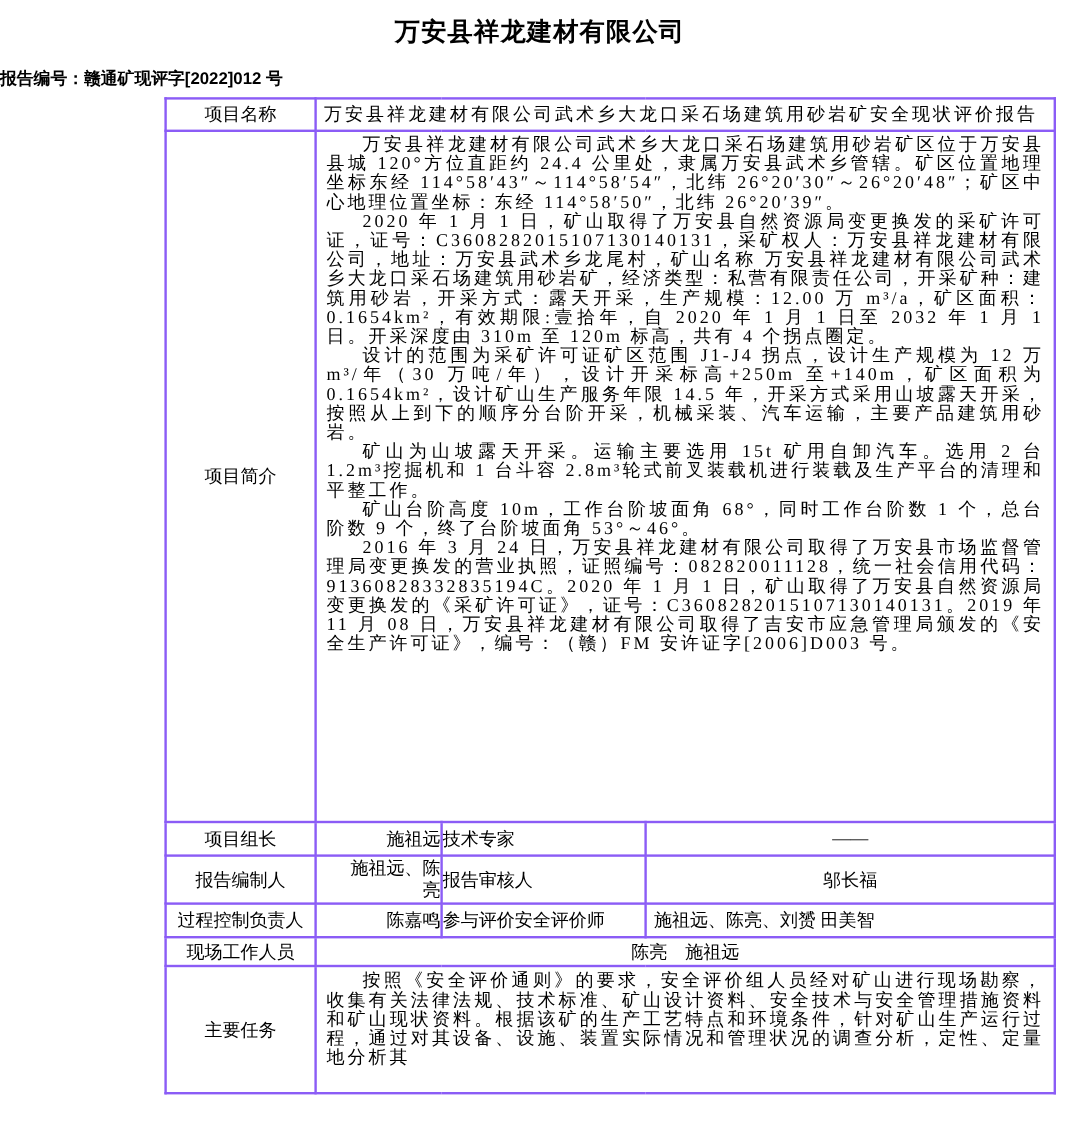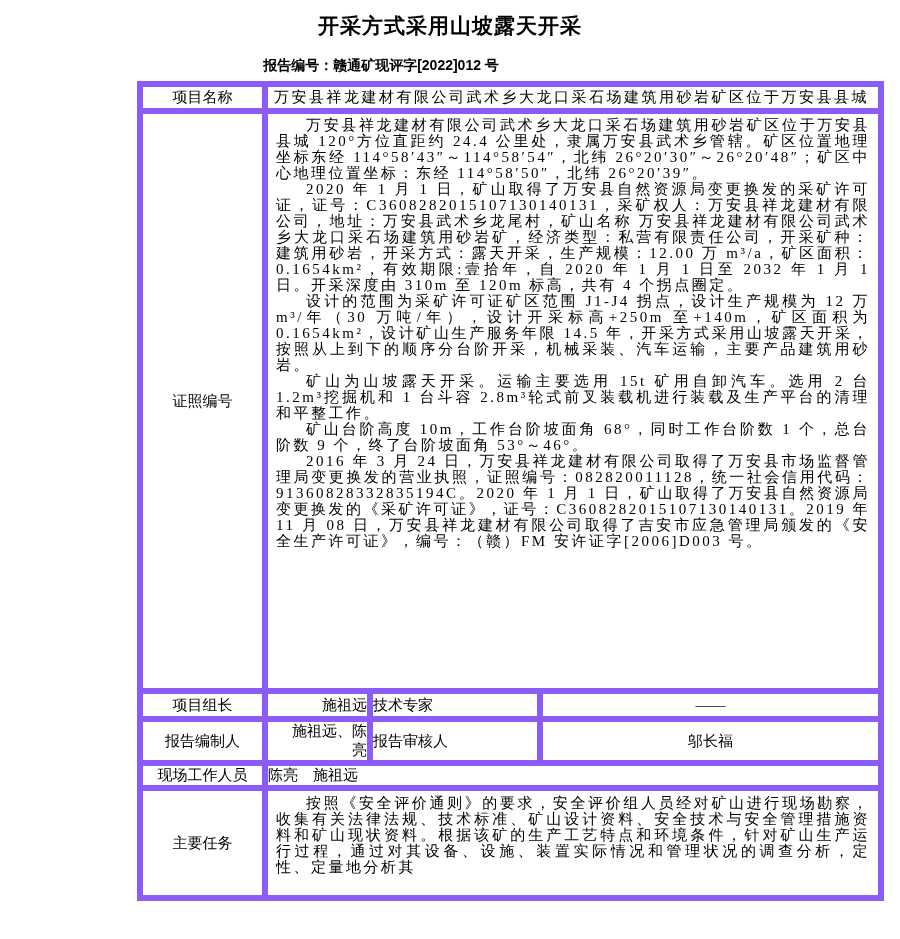--- a/index.html
+++ b/index.html
@@ -14,38 +14,38 @@
   .title {
     margin: 12px 0 0 0;
     text-align: center;
     font-size: 21px; font-weight: 700;
     font-family: "Liberation Sans", "DejaVu Sans", sans-serif;
     letter-spacing: 1px;
   }
   .report-no {
     width: 762px;
     margin: 17px 12px 6px 0;
-    text-align: center;
+    text-align: left;
     font-size: 14px; font-weight: 700;
     font-family: "Liberation Sans", "DejaVu Sans", sans-serif;
   }
 
   table.doc {
     border-collapse: collapse;
     table-layout: fixed;
     width: 741px;
     margin-left: 137px;
   }
   col.c1 { width: 125px; }
   col.c2 { width: 105px; }
   col.c3 { width: 170px; }
   col.c4 { width: 341px; }
 
   td {
-    border: 6px solid #8b5cf6;
+    border: 2px solid #8b5cf6;
     padding: 0;
     font-size: 15px;
     vertical-align: middle;
   }
   td.lbl { text-align: center; }
 
   td.name-val {
     padding-left: 6px;
     letter-spacing: 2.5px;
     white-space: nowrap;
@@ -64,50 +64,50 @@
     font-size: 15px;
   }
 
   tr.small td { height: 28px; }
   td.v2 { text-align: right; padding-left: 20px; }
   td.sublbl { text-align: left; }
   td.v4c { text-align: center; }
   td.v4l { text-align: left; padding-left: 6px; }
 
   tr.field td { height: 24px; }
-  td.span-center { }
+  td.span-center { text-align: center; }
 
   td.tasks { padding: 2px 8px; vertical-align: top; height: 106px; }
   .tasks-box { height: 100px; overflow: hidden; padding-top: 2px; }
 </style>
 </head>
 <body>
 
 <div class="page">
 
-  <h1 class="title">开采方式采用山坡露天开采</h1>
+  <h1 class="title">万安县祥龙建材有限公司</h1>
 
   <div class="report-no">报告编号：赣通矿现评字[2022]012 号</div>
 
   <table class="doc">
     <colgroup>
         <col class="c1">
         <col class="c2">
         <col class="c3">
         <col class="c4">
       </colgroup>
 
     <tbody>
         <tr>
       <td class="lbl">项目名称</td>
-      <td class="name-val" colspan="3">万安县祥龙建材有限公司武术乡大龙口采石场建筑用砂岩矿区位于万安县县城</td>
+      <td class="name-val" colspan="3">万安县祥龙建材有限公司武术乡大龙口采石场建筑用砂岩矿安全现状评价报告</td>
     </tr>
 
     <tr>
-      <td class="lbl">证照编号</td>
+      <td class="lbl">项目简介</td>
       <td class="intro" colspan="3">
         <div class="intro-box">
           <p>万安县祥龙建材有限公司武术乡大龙口采石场建筑用砂岩矿区位于万安县县城 120°方位直距约 24.4 公里处，隶属万安县武术乡管辖。矿区位置地理坐标东经 114°58′43″～114°58′54″，北纬 26°20′30″～26°20′48″；矿区中心地理位置坐标：东经 114°58′50″，北纬 26°20′39″。</p>
           <p>2020 年 1 月 1 日，矿山取得了万安县自然资源局变更换发的采矿许可证，证号：C3608282015107130140131，采矿权人：万安县祥龙建材有限公司，地址：万安县武术乡龙尾村，矿山名称 万安县祥龙建材有限公司武术乡大龙口采石场建筑用砂岩矿，经济类型：私营有限责任公司，开采矿种：建筑用砂岩，开采方式：露天开采，生产规模：12.00 万 m³/a，矿区面积：0.1654km²，有效期限:壹拾年，自 2020 年 1 月 1 日至 2032 年 1 月 1 日。开采深度由 310m 至 120m 标高，共有 4 个拐点圈定。</p>
           <p>设计的范围为采矿许可证矿区范围 J1-J4 拐点，设计生产规模为 12 万 m³/年（30 万吨/年），设计开采标高+250m 至+140m，矿区面积为 0.1654km²，设计矿山生产服务年限 14.5 年，开采方式采用山坡露天开采，按照从上到下的顺序分台阶开采，机械采装、汽车运输，主要产品建筑用砂岩。</p>
           <p>矿山为山坡露天开采。运输主要选用 15t 矿用自卸汽车。选用 2 台 1.2m³挖掘机和 1 台斗容 2.8m³轮式前叉装载机进行装载及生产平台的清理和平整工作。</p>
           <p>矿山台阶高度 10m，工作台阶坡面角 68°，同时工作台阶数 1 个，总台阶数 9 个，终了台阶坡面角 53°～46°。</p>
           <p>2016 年 3 月 24 日，万安县祥龙建材有限公司取得了万安县市场监督管理局变更换发的营业执照，证照编号：082820011128，统一社会信用代码：91360828332835194C。2020 年 1 月 1 日，矿山取得了万安县自然资源局变更换发的《采矿许可证》，证号：C3608282015107130140131。2019 年 11 月 08 日，万安县祥龙建材有限公司取得了吉安市应急管理局颁发的《安全生产许可证》，编号：（赣）FM 安许证字[2006]D003 号。</p>
         </div>
       </td>
@@ -121,20 +121,26 @@
     </tr>
 
     <tr class="small">
       <td class="lbl">报告编制人</td>
       <td class="v2">施祖远、陈亮</td>
       <td class="sublbl">报告审核人</td>
       <td class="v4c">邬长福</td>
     </tr>
 
 
+    <tr class="small">
+      <td class="lbl">过程控制负责人</td>
+      <td class="v2">陈嘉鸣</td>
+      <td class="sublbl">参与评价安全评价师</td>
+      <td class="v4l">施祖远、陈亮、刘赟 田美智</td>
+    </tr>
 
     <tr class="field">
       <td class="lbl">现场工作人员</td>
       <td class="span-center" colspan="3">陈亮　施祖远</td>
     </tr>
 
     <tr>
       <td class="lbl">主要任务</td>
       <td class="tasks" colspan="3">
         <div class="tasks-box">

